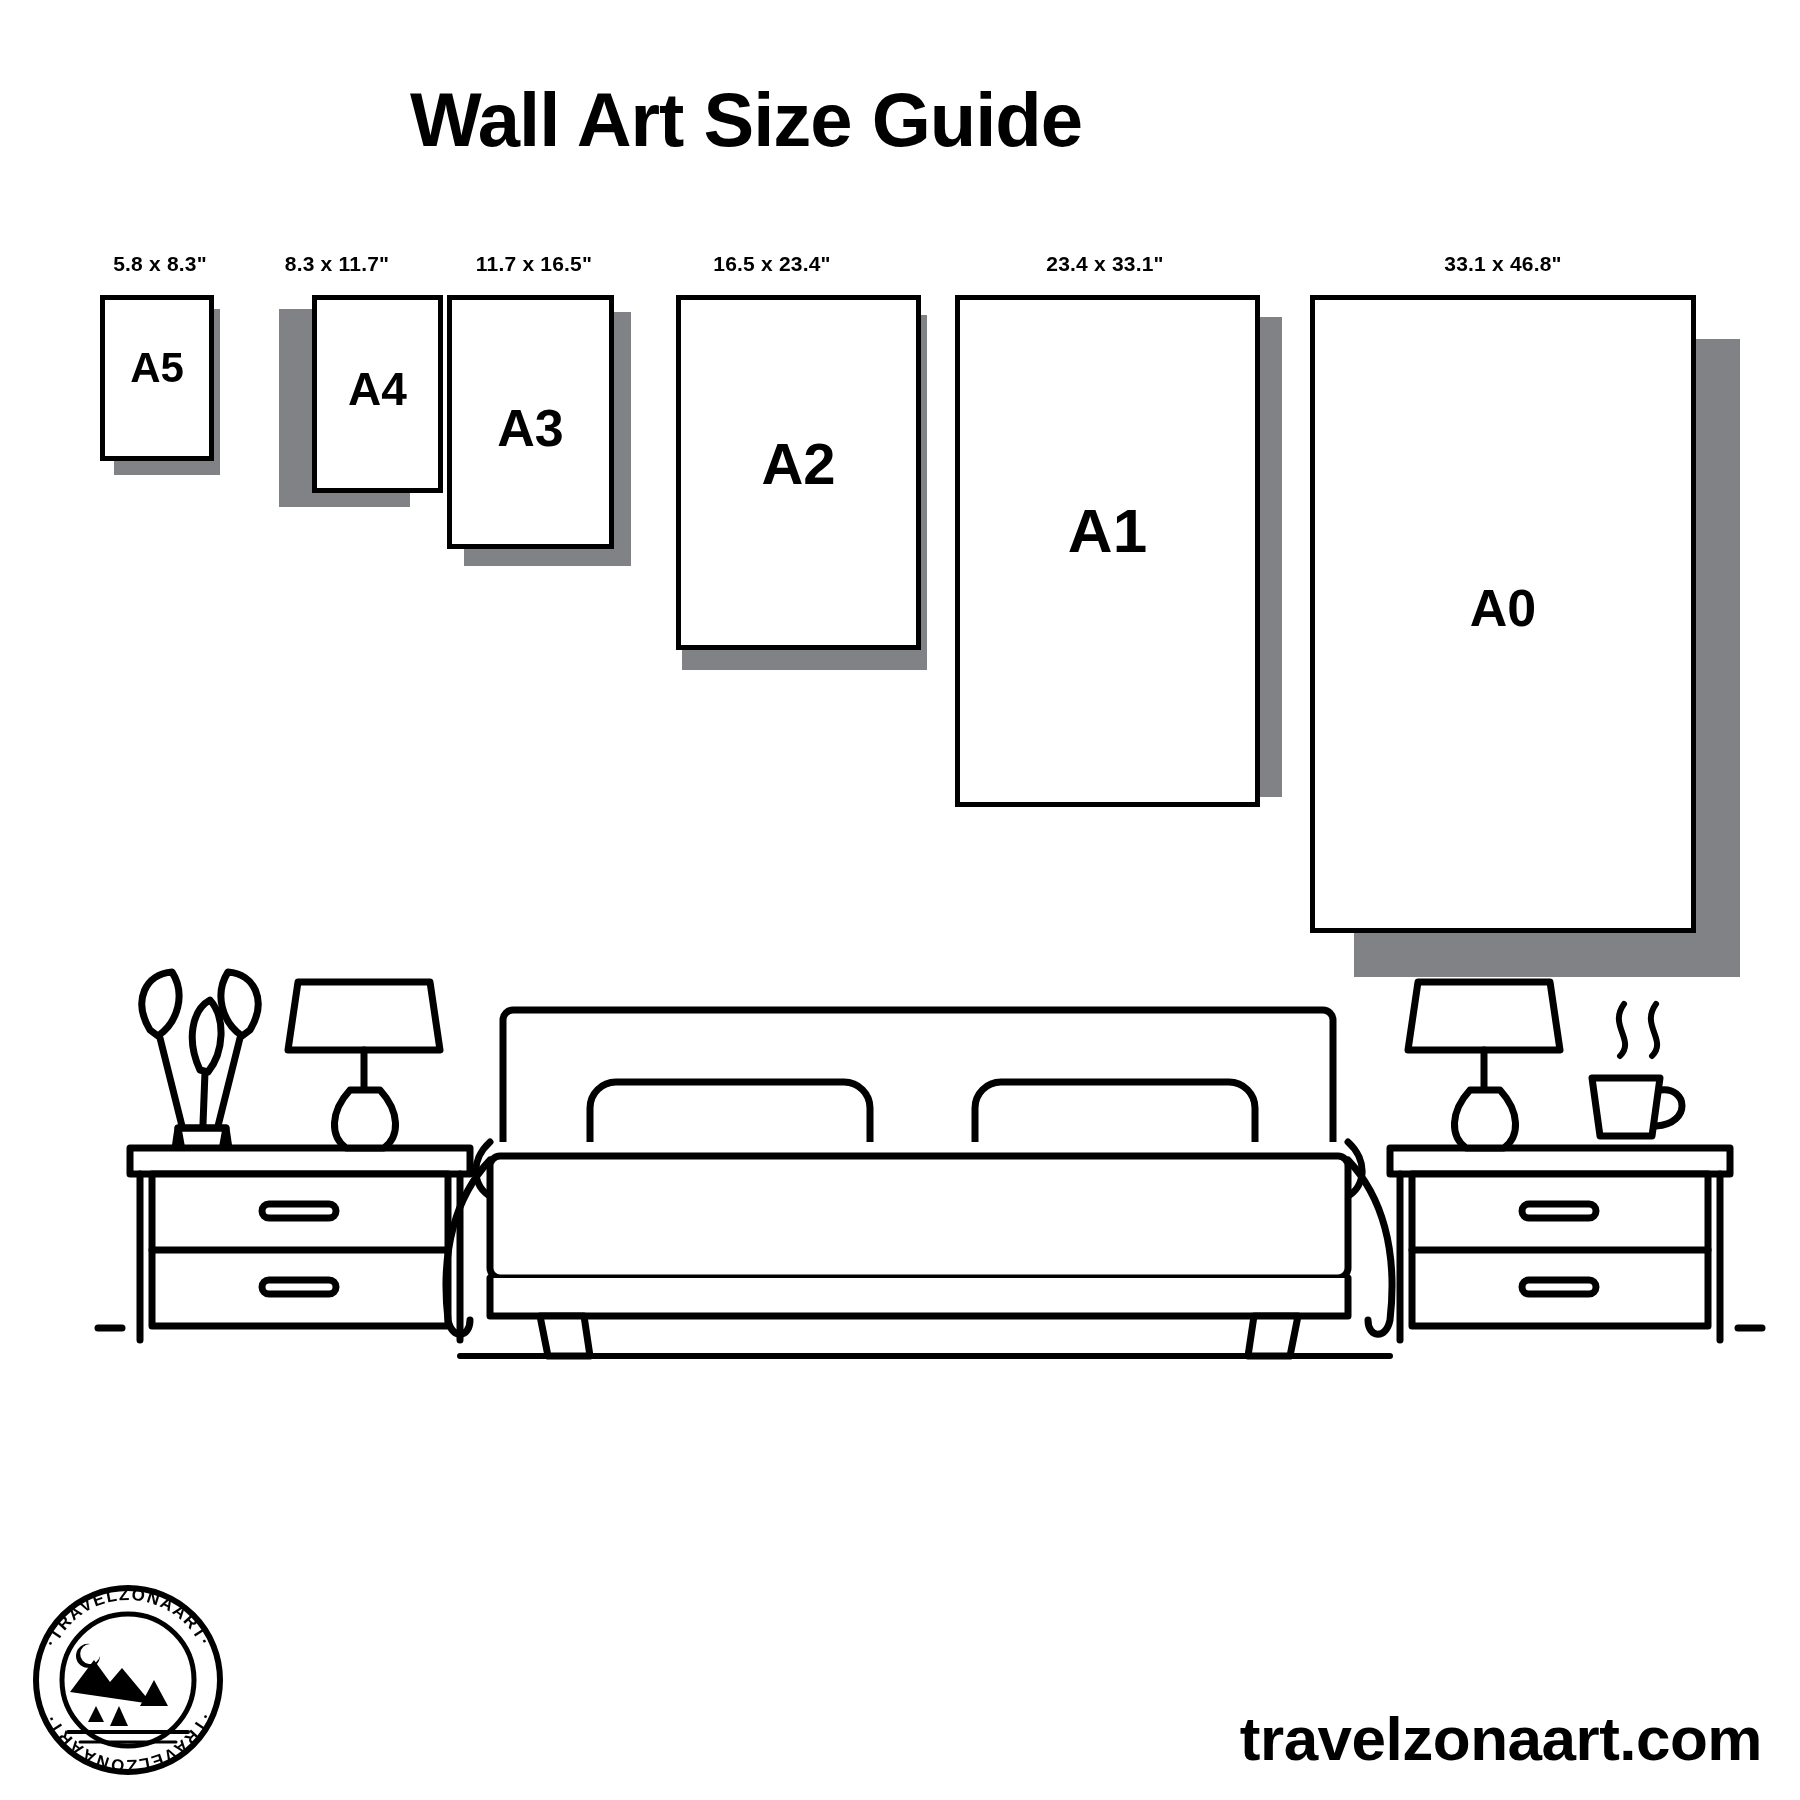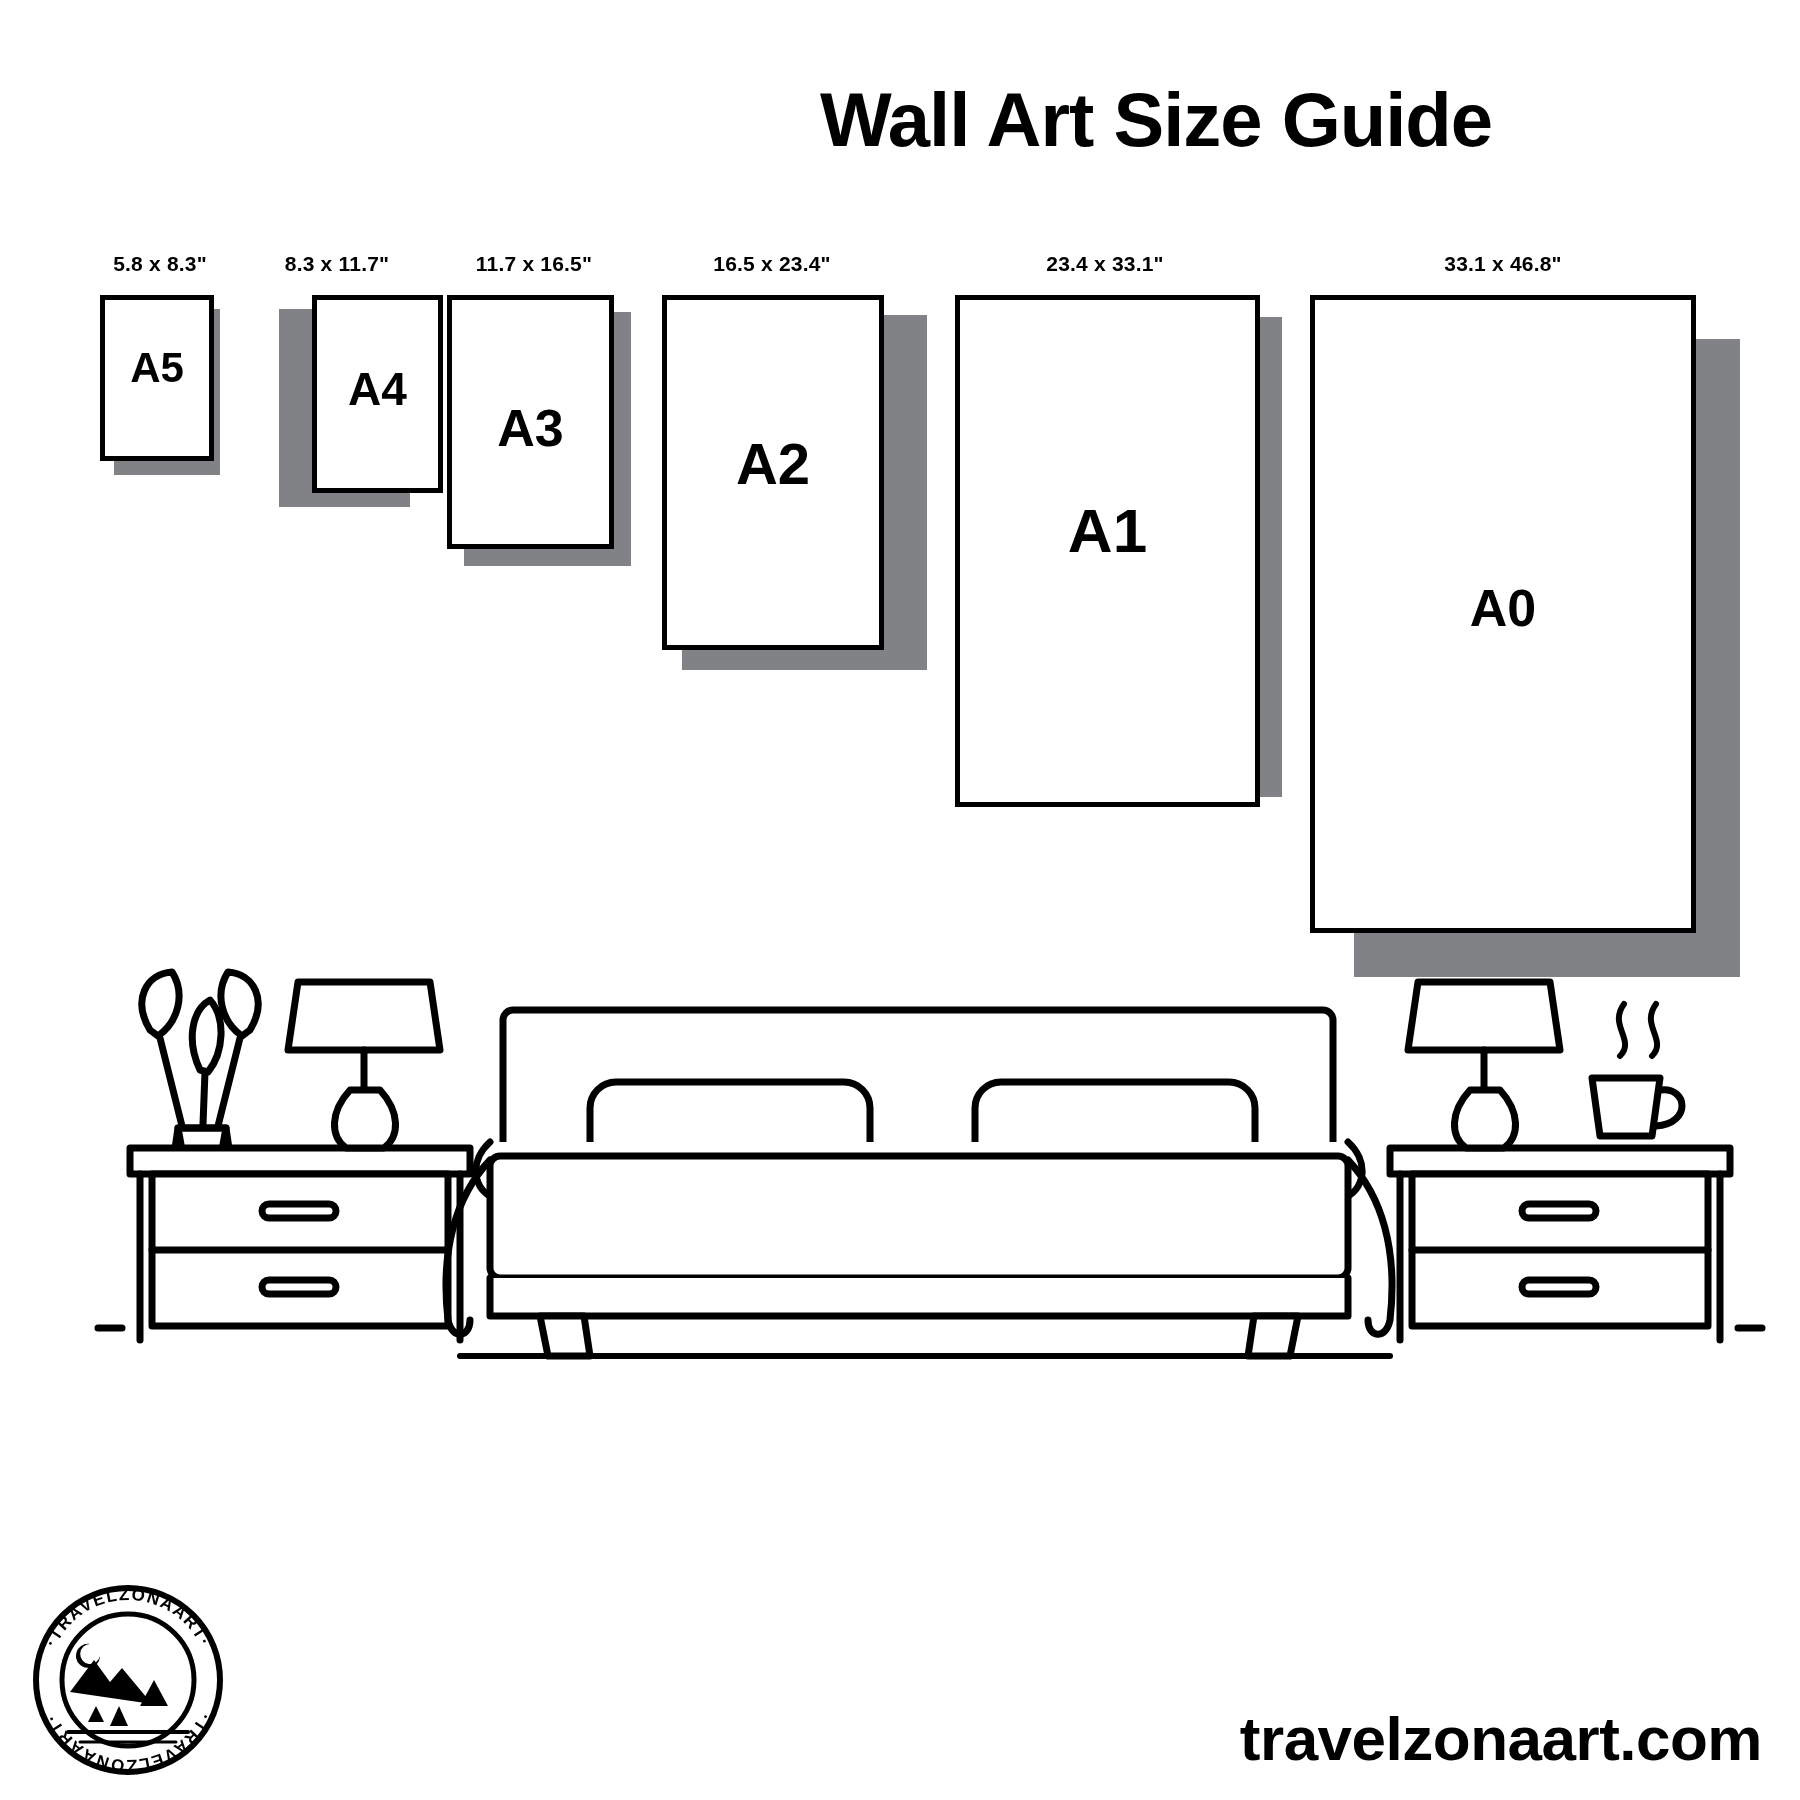--- a/index.html
+++ b/index.html
@@ -15,21 +15,21 @@
     font-family: "Liberation Sans", sans-serif;
     color: #000000;
   }
 
   
   .title {
     position: absolute;
     top: 82px;
     left: 0;
     width: 1492px;
-    text-align: right;
+    text-align: center;
     font-size: 76px;
     font-weight: bold;
     letter-spacing: -1px;
     line-height: 1;
   }
 
   
   .posters {
     position: absolute;
     left: 0;
@@ -122,21 +122,21 @@
     <div class="poster-dim" style="top:-43px; left:87px;">11.7 x 16.5"</div>
     <div class="poster-shadow" style="left:17px; top:17px; width:167px; height:254px;"></div>
     <div class="poster-frame" style="left:0; top:0; width:167px; height:254px;">
       <div class="poster-label" style="top:98px; font-size:52px;">A3</div>
     </div>
   </div>
 
   <div class="poster-group" style="left:662px; top:295px; width:260px; height:380px;">
     <div class="poster-dim" style="top:-43px; left:110px;">16.5 x 23.4"</div>
     <div class="poster-shadow" style="left:20px; top:20px; width:245px; height:355px;"></div>
-    <div class="poster-frame" style="left:0; top:0; width:222px; height:355px;padding-left:24px;">
+    <div class="poster-frame" style="left:14px; top:0; width:245px; height:355px;padding-left:24px;">
       <div class="poster-label" style="top:130px; font-size:58px;">A2</div>
     </div>
   </div>
 
   <div class="poster-group" style="left:955px; top:295px; width:330px; height:500px;">
     <div class="poster-dim" style="top:-43px; left:150px;">23.4 x 33.1"</div>
     <div class="poster-shadow" style="left:22px; top:22px; width:305px; height:480px;"></div>
     <div class="poster-frame" style="left:0; top:0; width:305px; height:512px;">
       <div class="poster-label" style="top:195px; font-size:62px;">A1</div>
     </div>

